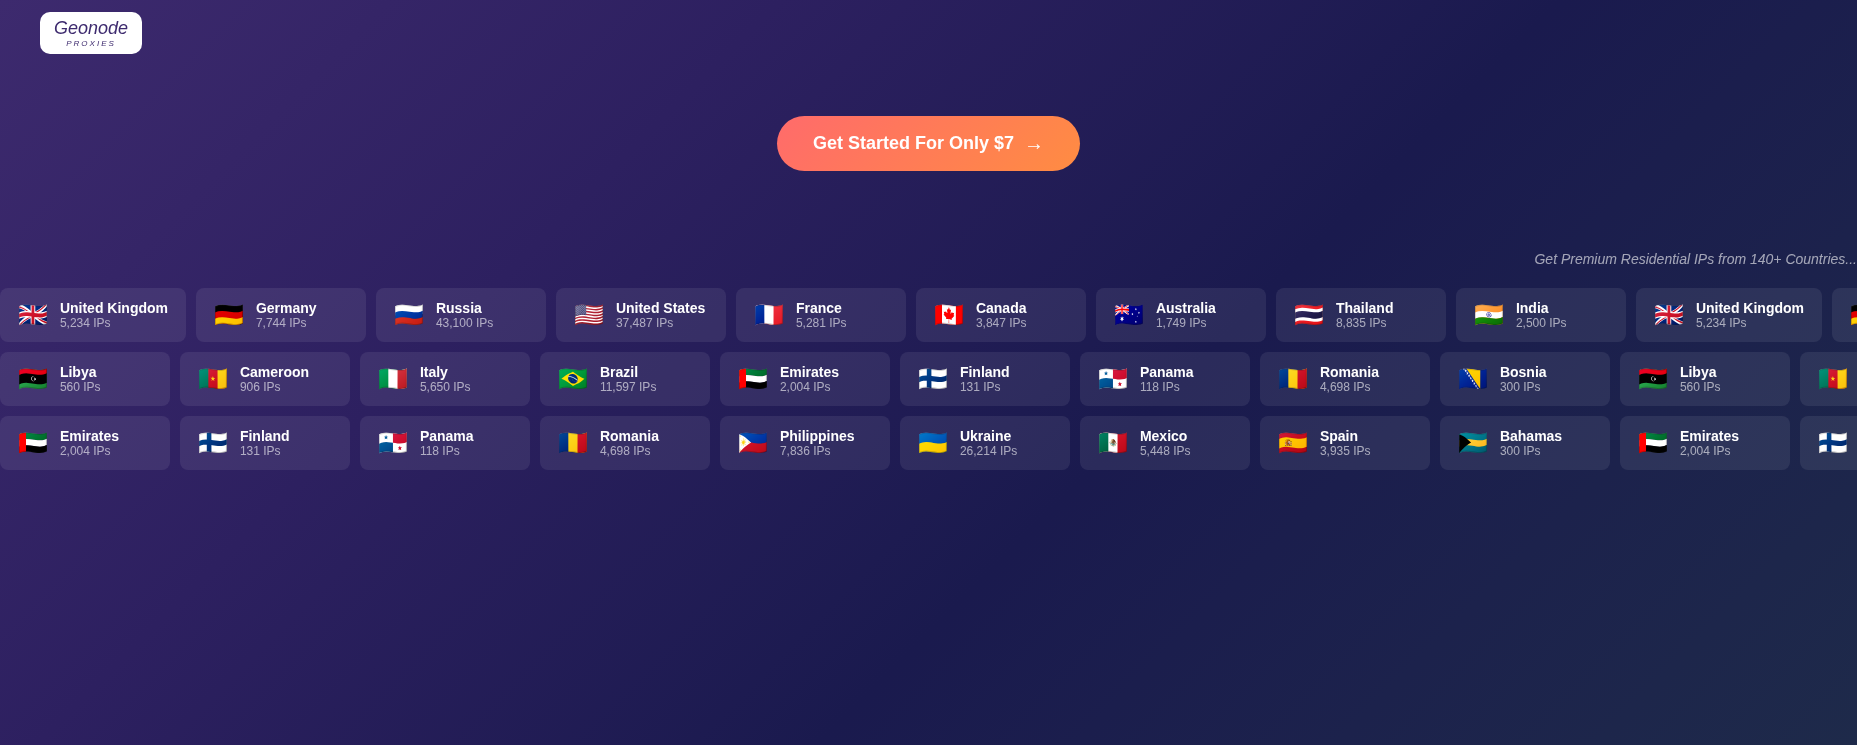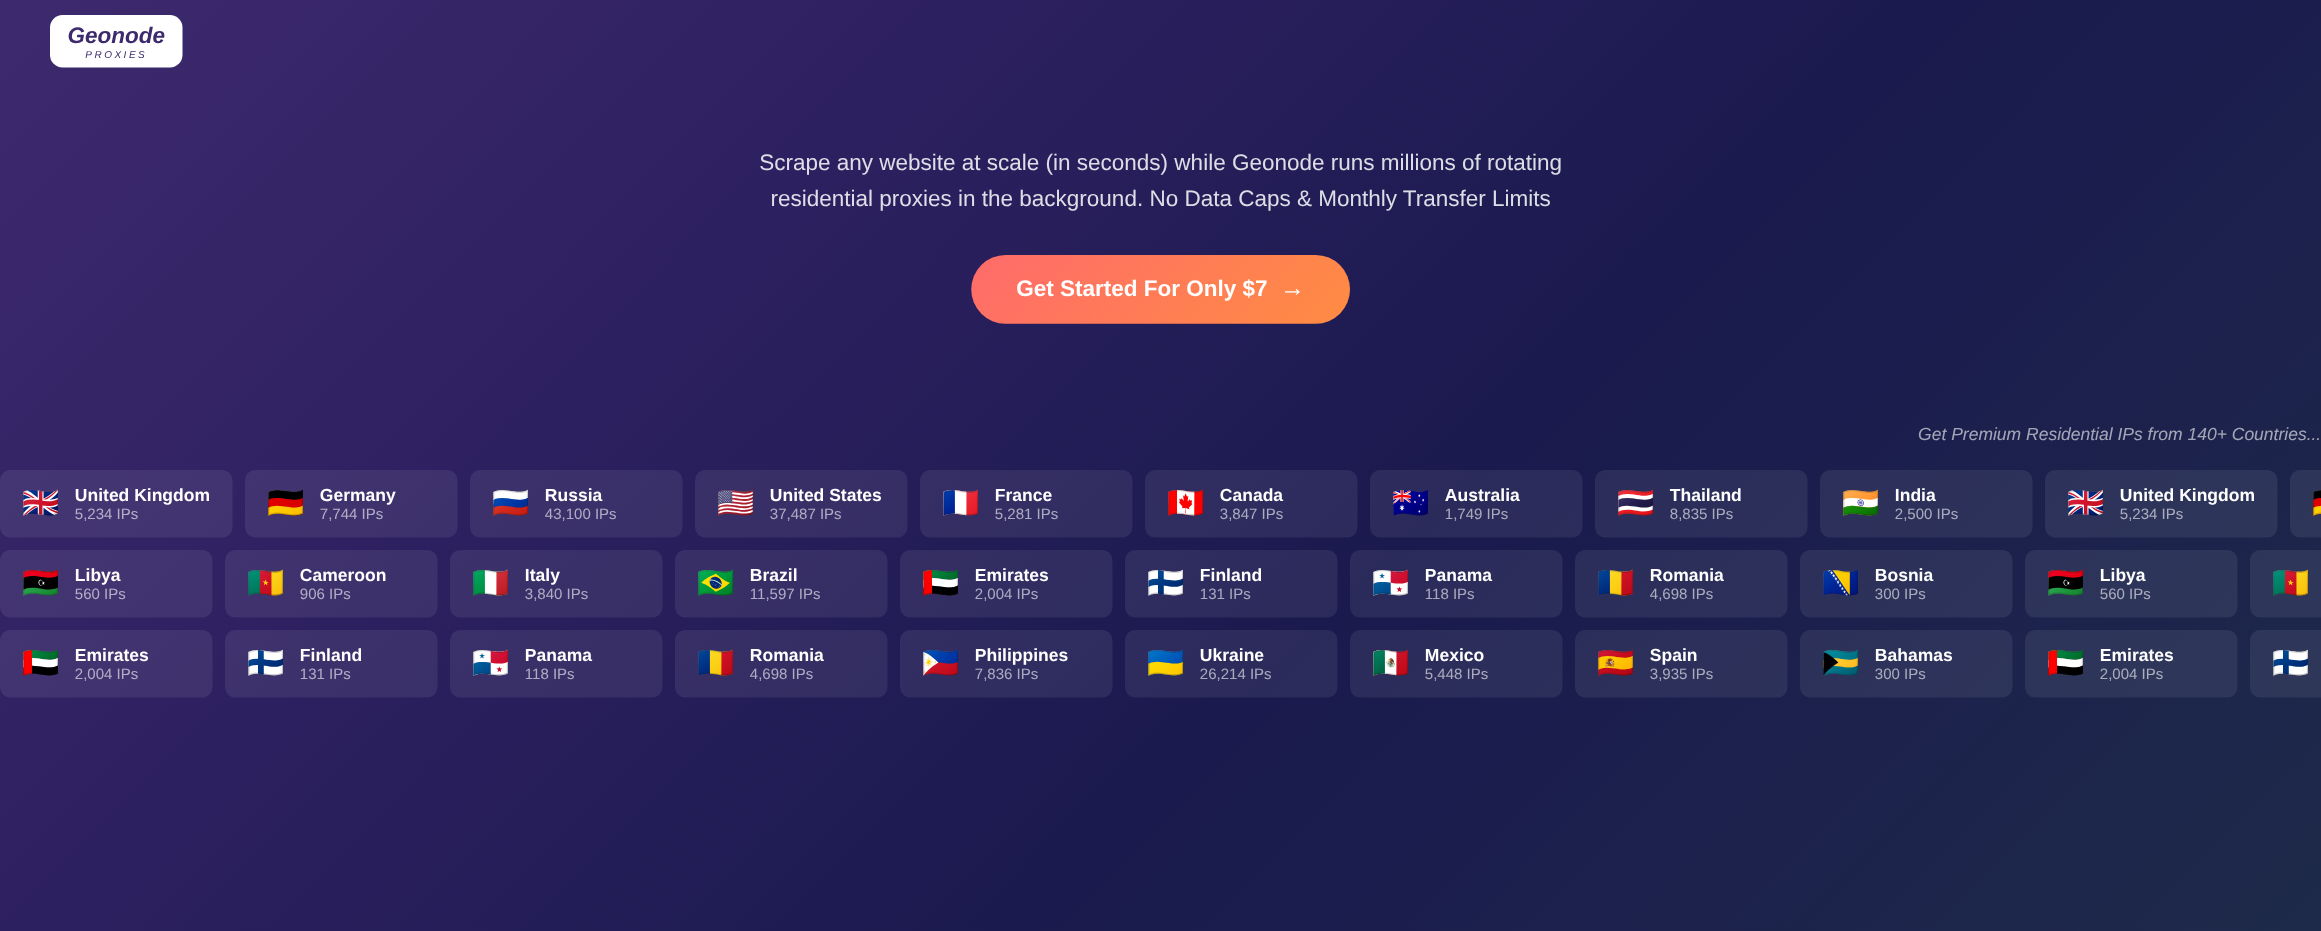--- a/index.html
+++ b/index.html
@@ -27,21 +27,21 @@
     .logo-box {
       background: white;
       border-radius: 10px;
       padding: 6px 14px;
       display: flex;
       flex-direction: column;
       align-items: center;
     }
     .logo-text-main {
       font-size: 18px;
-      font-weight: 700;
+      font-weight: 400;
       color: #3d2a6e;
       font-style: italic;
     }
     .logo-text-sub {
       font-size: 8px;
       color: #3d2a6e;
       letter-spacing: 2px;
       text-transform: uppercase;
       font-style: italic;
     }
@@ -167,21 +167,20 @@
 <nav class="navbar">
   <div class="logo-container">
     <div class="logo-box">
       <span class="logo-text-main">Geonode</span>
       <span class="logo-text-sub">PROXIES</span>
     </div>
   </div>
 </nav>
 
 <section class="hero">
-  <p class="hero-subtitle">Scrape any website at scale (in seconds) while Geonode runs millions of rotating residential proxies in the background. No Data Caps &amp; Monthly Transfer Limits</p>
   <button class="cta-btn">
     <span>Get Started For Only $7</span>
     <span class="cta-arrow">→</span>
   </button>
 </section>
 
 <div class="countries-section">
   <p class="countries-label">Get Premium Residential IPs from 140+ Countries...</p>
   <div class="country-rows">
     <div class="country-row" id="row1">
@@ -272,21 +271,21 @@
         <span class="flag">🇨🇲</span>
         <div class="country-info">
           <span class="country-name">Cameroon</span>
           <span class="country-ips">906 IPs</span>
         </div>
       </div>
         <div class="country-card">
         <span class="flag">🇮🇹</span>
         <div class="country-info">
           <span class="country-name">Italy</span>
-          <span class="country-ips">3,840 IPs</span>
+          <span class="country-ips">5,650 IPs</span>
         </div>
       </div>
         <div class="country-card">
         <span class="flag">🇧🇷</span>
         <div class="country-info">
           <span class="country-name">Brazil</span>
           <span class="country-ips">11,597 IPs</span>
         </div>
       </div>
         <div class="country-card">

